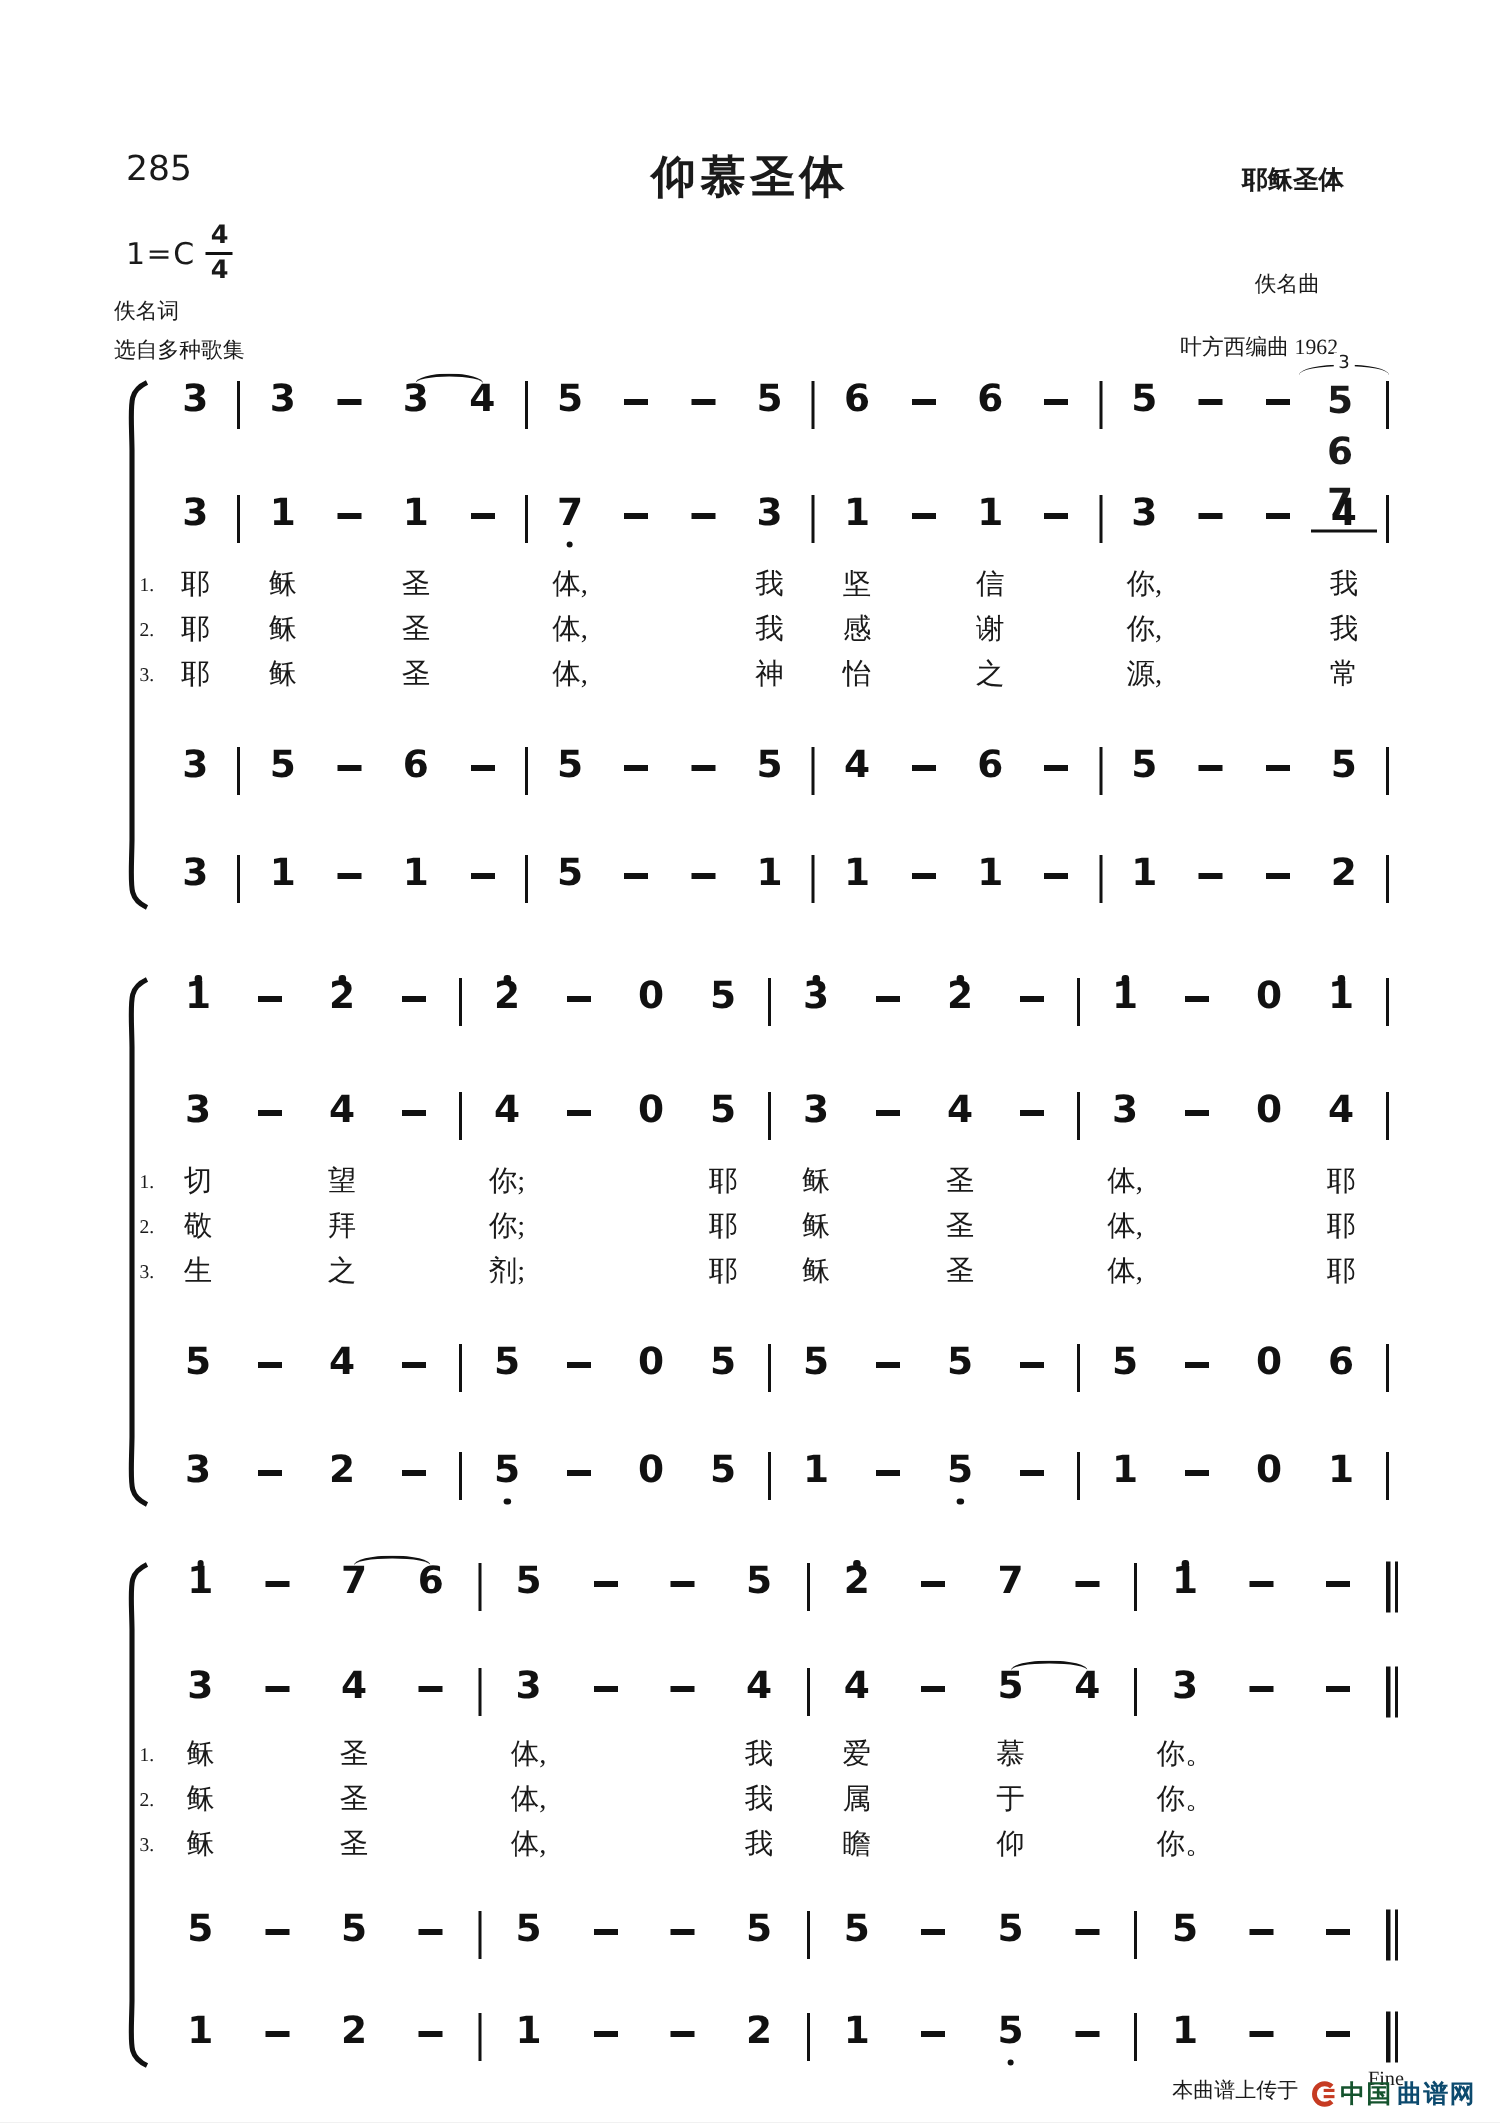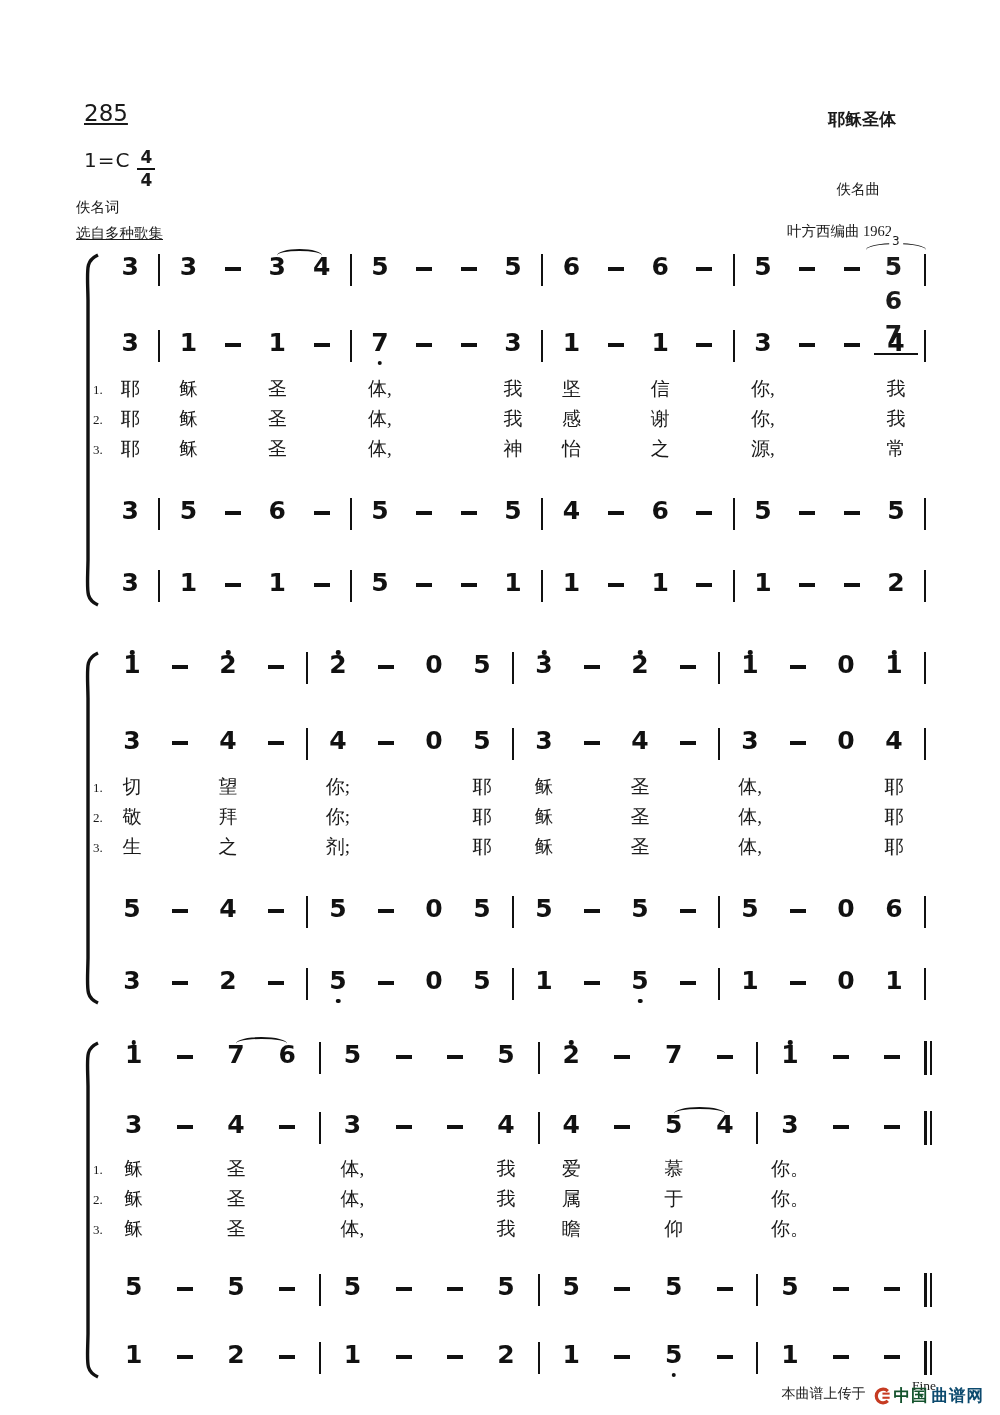--- a/index.html
+++ b/index.html
@@ -1,33 +1,33 @@
 <!DOCTYPE html>
 <html><head>
 <meta charset="utf-8">
 <style>
   html,body{margin:0;padding:0;background:#e8e8e8;}
   .page{position:relative;width:1000px;height:1415px;background:#ffffff;margin:0 auto;
         font-family:"Liberation Serif",serif;color:#1a1a1a;overflow:hidden;}
 
   
   .header{position:relative;height:250px;}
-  .song-number{position:absolute;left:84px;top:100px;font:400 23px "DejaVu Sans",sans-serif;text-decoration:underline;}
+  .song-number{position:absolute;left:84px;top:100px;font:400 23px "DejaVu Sans",sans-serif;}
   .song-title{position:absolute;left:0;right:0;top:98px;text-align:center;
               font:600 30px "Liberation Serif",serif;letter-spacing:3px;}
   .song-category{position:absolute;right:104px;top:108px;font:600 17px "Liberation Serif",serif;}
-  .keyrow{position:absolute;left:84px;top:148px;display:flex;}
+  .keyrow{position:absolute;left:84px;top:148px;display:flex;align-items:center;}
   .keysig{font:400 20px "DejaVu Sans",sans-serif;letter-spacing:1px;}
   .frac{display:inline-flex;flex-direction:column;align-items:center;margin-left:7px;
         font:bold 17px "DejaVu Sans",sans-serif;line-height:1.1;}
   .frac .t{border-bottom:2px solid #111;padding:0 3px 1px;}
   .frac .b{padding:1px 3px 0;}
   .credit{position:absolute;font:400 14.5px "Liberation Serif",serif;}
   .lyricist{left:76px;top:198px;}
-  .source{left:76px;top:224px;text-decoration:underline;}
+  .source{left:76px;top:224px;}
   .composer{right:120px;top:180px;}
   .arranger{right:108px;top:222px;padding-left:24px;}
 
   
   .sheet{padding:0 70px 0 62px;}
   .sys{position:relative;padding-left:46px;width:824px;}
   .sys2{margin-top:42px;}
   .sys3{margin-top:34px;}
   .brace{position:absolute;left:16px;top:2px;}
 
@@ -77,20 +77,21 @@
   .site-cn{font:bold 16.5px "Liberation Serif",serif;color:#14532d;letter-spacing:1px;}
   .site-rest{font:bold 16.5px "Liberation Serif",serif;color:#0c4a6e;letter-spacing:1px;}
 </style>
 </head>
 <body>
 
 <div class="page">
 
   <div class="header">
     <div class="song-number">285</div>
+    <div class="song-title">仰慕圣体</div>
     <div class="song-category">耶稣圣体</div>
     <div class="keyrow">
       <span class="keysig">1=C</span>
       <span class="frac">
         <span class="t">4</span>
         <span class="b">4</span>
       </span>
     </div>
     <div class="credit lyricist">佚名词</div>
     <div class="credit source">选自多种歌集</div>

